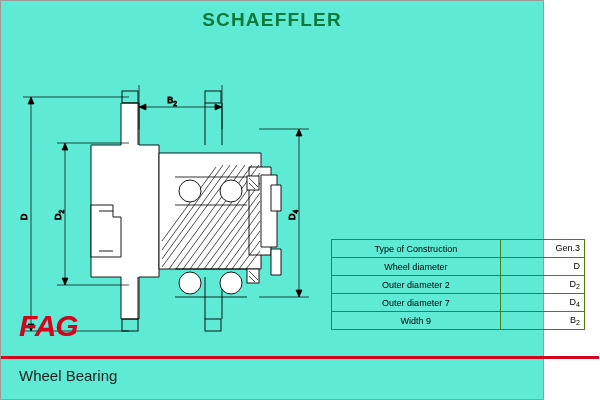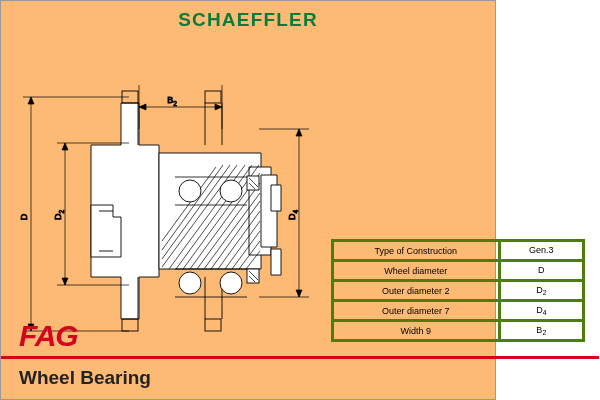--- a/index.html
+++ b/index.html
@@ -9,25 +9,25 @@
   }
   body {
     width: 600px;
     height: 400px;
     font-family: "Liberation Sans", sans-serif;
     color: #000;
     overflow: hidden;
   }
   .page {
     position: relative;
-    width: 496px;
+    width: 544px;
     height: 400px;
     box-sizing: border-box;
     border: 1px solid #9a9a9a;
-    background: #fdba74;
+    background: #5eead4;
   }
   
   .brand {
     position: absolute;
     top: 8px;
     left: 0;
     width: 100%;
     text-align: center;
     font-size: 19px;
     font-weight: bold;
@@ -47,65 +47,65 @@
   
   .spec-table {
     position: absolute;
     left: 330px;
     top: 238px;
     width: 254px;
     border-collapse: collapse;
     font-size: 9px;
   }
   .spec-table td {
-    border: 3px solid #4d7c0f;
+    border: 1px solid #4d7c0f;
     height: 16px;
     padding: 0 4px;
     line-height: 16px;
   }
   .spec-table td.label {
     width: 170px;
     text-align: center;
   }
   .spec-table td.value {
     width: 80px;
-    text-align: center;
+    text-align: right;
   }
   .spec-table sub {
     font-size: 7px;
     vertical-align: baseline;
     position: relative;
     top: 2px;
   }
   
   .fag-logo {
     position: absolute;
     left: 18px;
-    top: 320px;
+    top: 310px;
     font-size: 30px;
     font-weight: bold;
     font-style: italic;
     color: #d2041e;
     letter-spacing: -1px;
     line-height: 1;
   }
   .fag-rule {
     position: absolute;
     left: 0;
     top: 355px;
     width: 598px;
     height: 3px;
     background: #d2041e;
   }
   .footer-title {
     position: absolute;
     left: 18px;
     top: 366px;
-    font-size: 19px;
-    font-weight: bold;
+    font-size: 15px;
+    font-weight: normal;
     color: #222;
   }
   .dim-txt {
     font-family: "Liberation Sans", sans-serif;
     font-size: 9px;
     fill: #000;
   }
   .dim-sub {
     font-size: 6.5px;
   }

